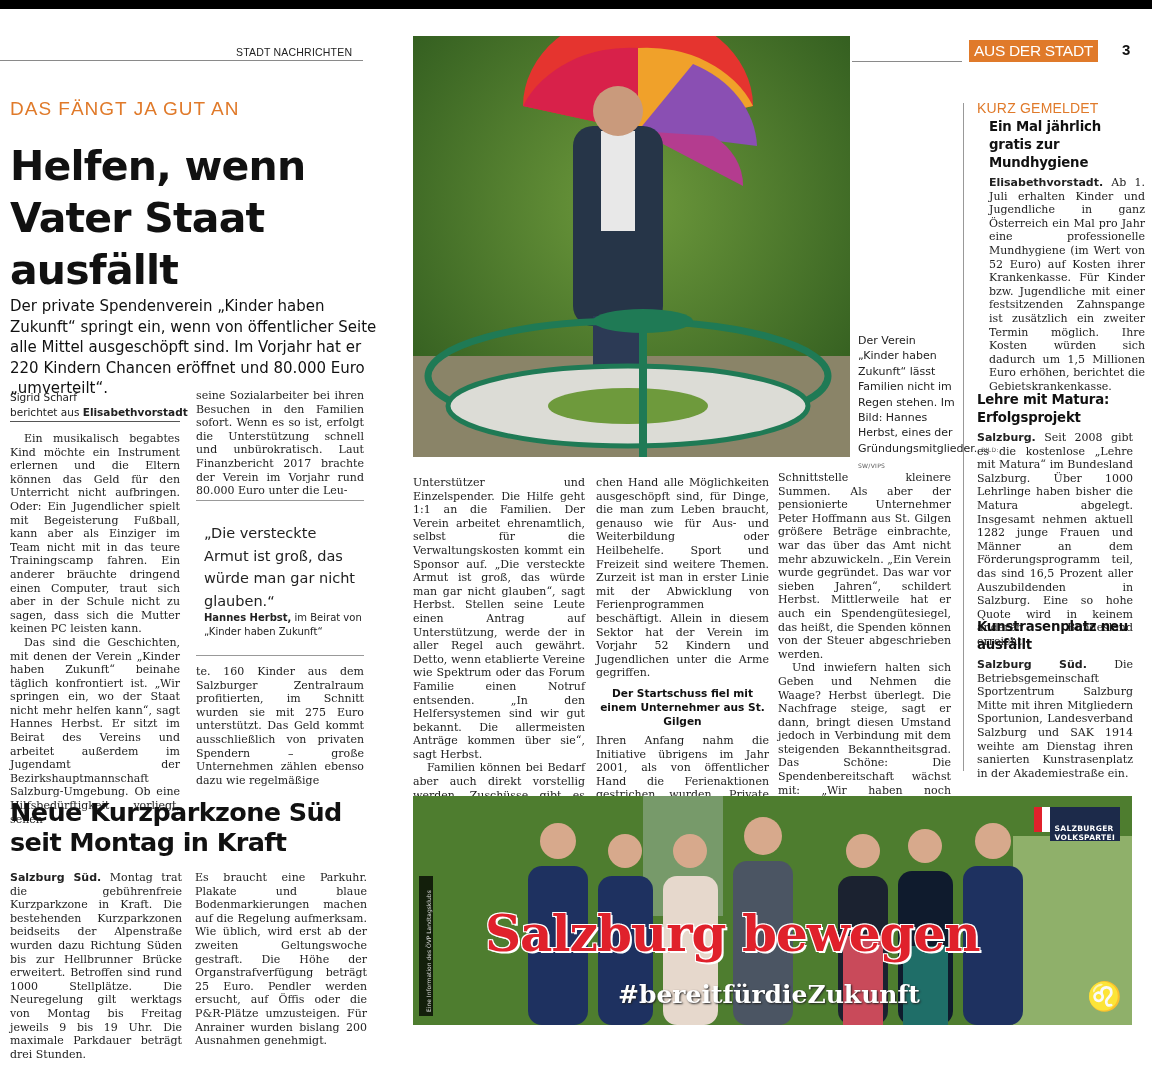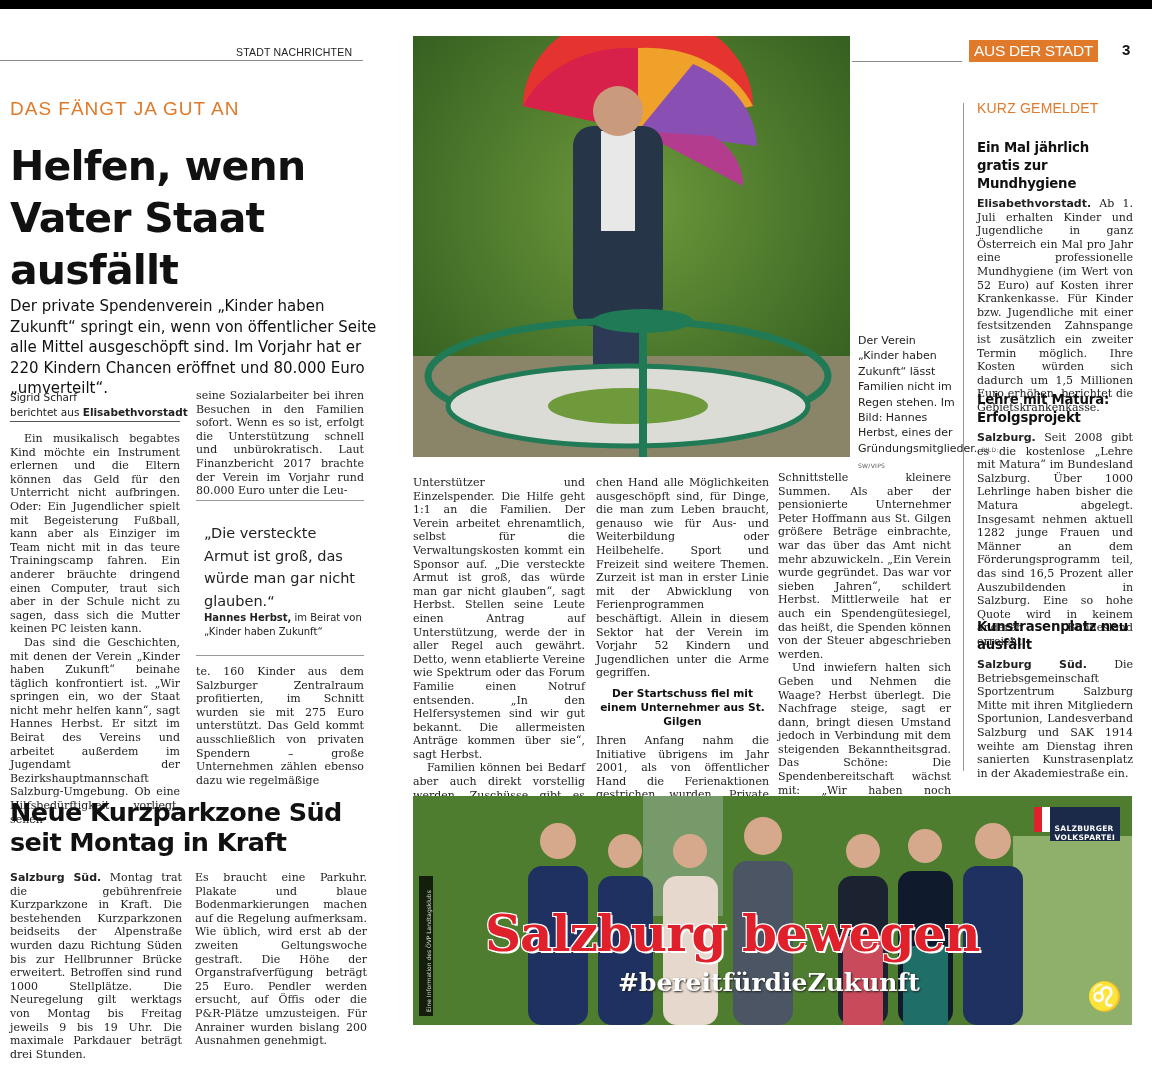--- a/index.html
+++ b/index.html
@@ -42,31 +42,31 @@
 
   .c3 { left:413px; top:476px; width:172px; }
   .c4 { left:596px; top:476px; width:173px; }
   .c5 { left:778px; top:471px; width:173px; }
   .subhead { font-family:"DejaVu Sans", sans-serif; font-weight:bold; font-size:10.6px; line-height:14px; margin:6px 0 6px 0; color:#111; text-align:center; text-indent:0 !important; }
 
   .vrule { left:963px; top:103px; width:1px; height:668px; background:#999; }
   .kurz { left:977px; top:100px; font-size:14px; color:#e07a2a; letter-spacing:0.2px; }
   .brief-h { font-family:"DejaVu Sans", sans-serif; font-weight:bold; font-size:13.3px; line-height:18px; color:#111; margin:0 0 4px 0; letter-spacing:-0.2px; }
   .brief { left:977px; width:156px; }
-  .b1 { top:139px; } .b2 { top:391px; } .b3 { top:618px; }
+  .b1 { top:118px;margin-left:12px; } .b2 { top:391px; } .b3 { top:618px; }
   .brief .col b { font-family:"DejaVu Sans", sans-serif; }
 
   .kp-head { left:10px; top:797px; width:380px; font-size:25.5px; font-weight:bold; line-height:30px; color:#111; letter-spacing:-0.6px; }
   .kp1 { left:10px; top:871px; width:172px; }
   .kp2 { left:195px; top:871px; width:172px; }
   .kp1 b { font-family:"DejaVu Sans", sans-serif; }
 
   .ad { left:413px; top:796px; width:719px; height:229px; overflow:hidden; background:#3f6b2a; }
   .ad-title { position:absolute; left:72px; top:108px; font-family:"DejaVu Serif", serif; font-weight:bold; font-size:50px; color:#e0212b; letter-spacing:-1px; text-shadow:2px 2px 0 #fff, -1px -1px 0 #fff, 1px -1px 0 #fff, -1px 1px 0 #fff; white-space:nowrap; }
-  .ad-tag { position:absolute; left:205px; top:172px; font-family:"DejaVu Serif", serif; font-weight:bold; font-size:25px; color:#fff; text-shadow:1px 1px 2px #222; white-space:nowrap; }
+  .ad-tag { position:absolute; left:205px; top:184px; font-family:"DejaVu Serif", serif; font-weight:bold; font-size:25px; color:#fff; text-shadow:1px 1px 2px #222; white-space:nowrap; }
   .ad-logo { position:absolute; right:12px; top:11px; height:25px; display:flex; align-items:stretch; }
   .ad-flag { width:16px; background:linear-gradient(90deg,#e0212b 0 50%, #fff 50% 100%); }
   .ad-logo-text { background:#1c2a4a; color:#fff; font-family:"DejaVu Sans", sans-serif; font-weight:bold; font-size:7.5px; line-height:9px; padding:17px 5px; letter-spacing:0.3px; }
   .ad-side { position:absolute; left:6px; top:80px; width:14px; height:140px; background:rgba(0,0,0,0.75); }
   .ad-side span { position:absolute; left:1px; bottom:4px; transform-origin:left bottom; transform:rotate(-90deg) translate(0,12px); white-space:nowrap; font-family:"DejaVu Sans", sans-serif; font-size:6px; color:#ddd; }
   .ad-lion { position:absolute; right:10px; bottom:14px; font-size:28px; color:#fff; line-height:1; }
 </style>
 </head>
 <body>
 

